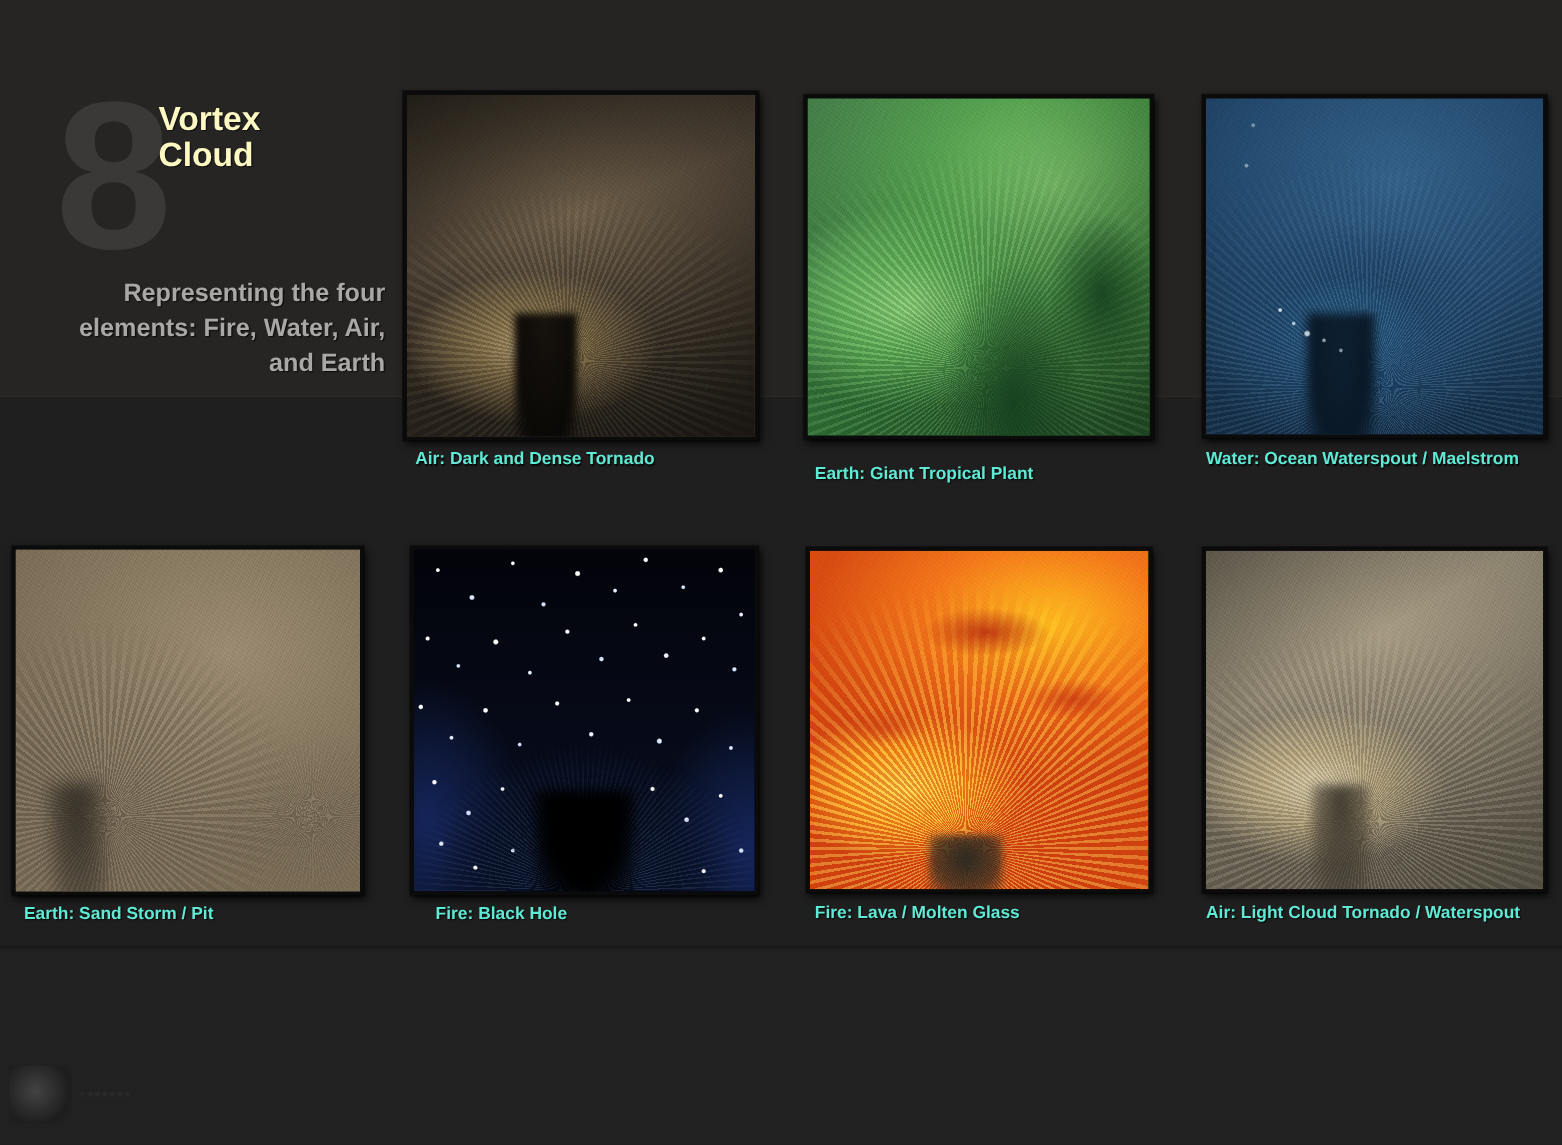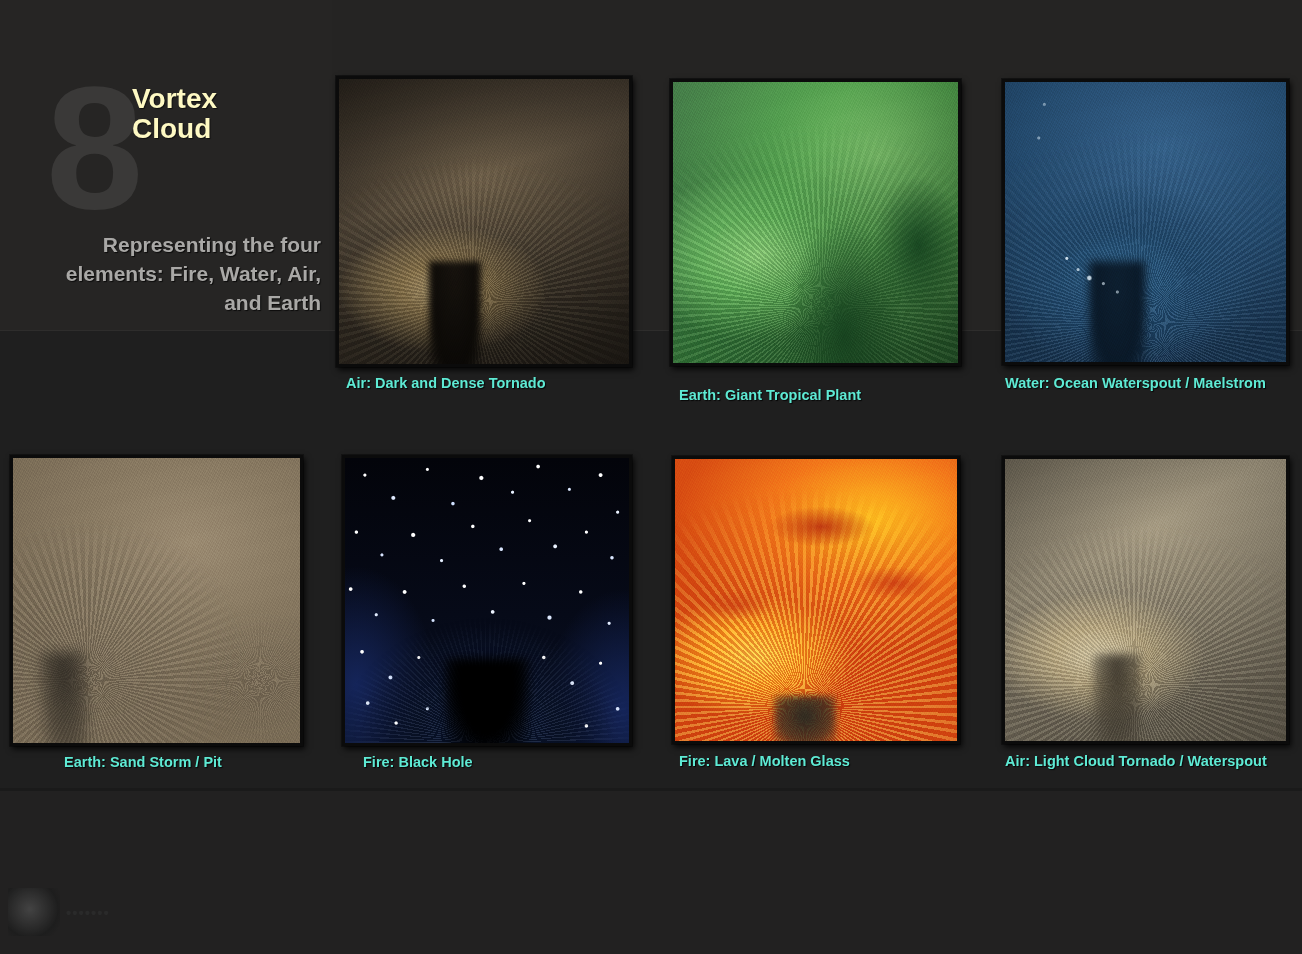--- a/index.html
+++ b/index.html
@@ -402,21 +402,21 @@
   <div class="cell" style="left:10px; top:455px; width:300px;">
     <div class="frame" style="width:293px; height:291px;">
       <div class="art art-sand">
         <div class="l1"></div>
           <div class="l2"></div>
           <div class="l3"></div>
           <div class="l4"></div>
         <div class="noise"></div>
       </div>
     </div>
-    <div class="caption" style="left:10px; top:299px;margin-left:44px;">Earth: Sand Storm / Pit</div>
+    <div class="caption" style="left:10px; top:299px;">Earth: Sand Storm / Pit</div>
   </div>
 
   <div class="cell" style="left:342px; top:455px; width:300px;">
     <div class="frame" style="width:290px; height:291px;">
       <div class="art art-blackhole">
         <div class="l1"></div>
         <div class="stars"></div>
         <div class="l3"></div>
           <div class="l4"></div>
       </div>

